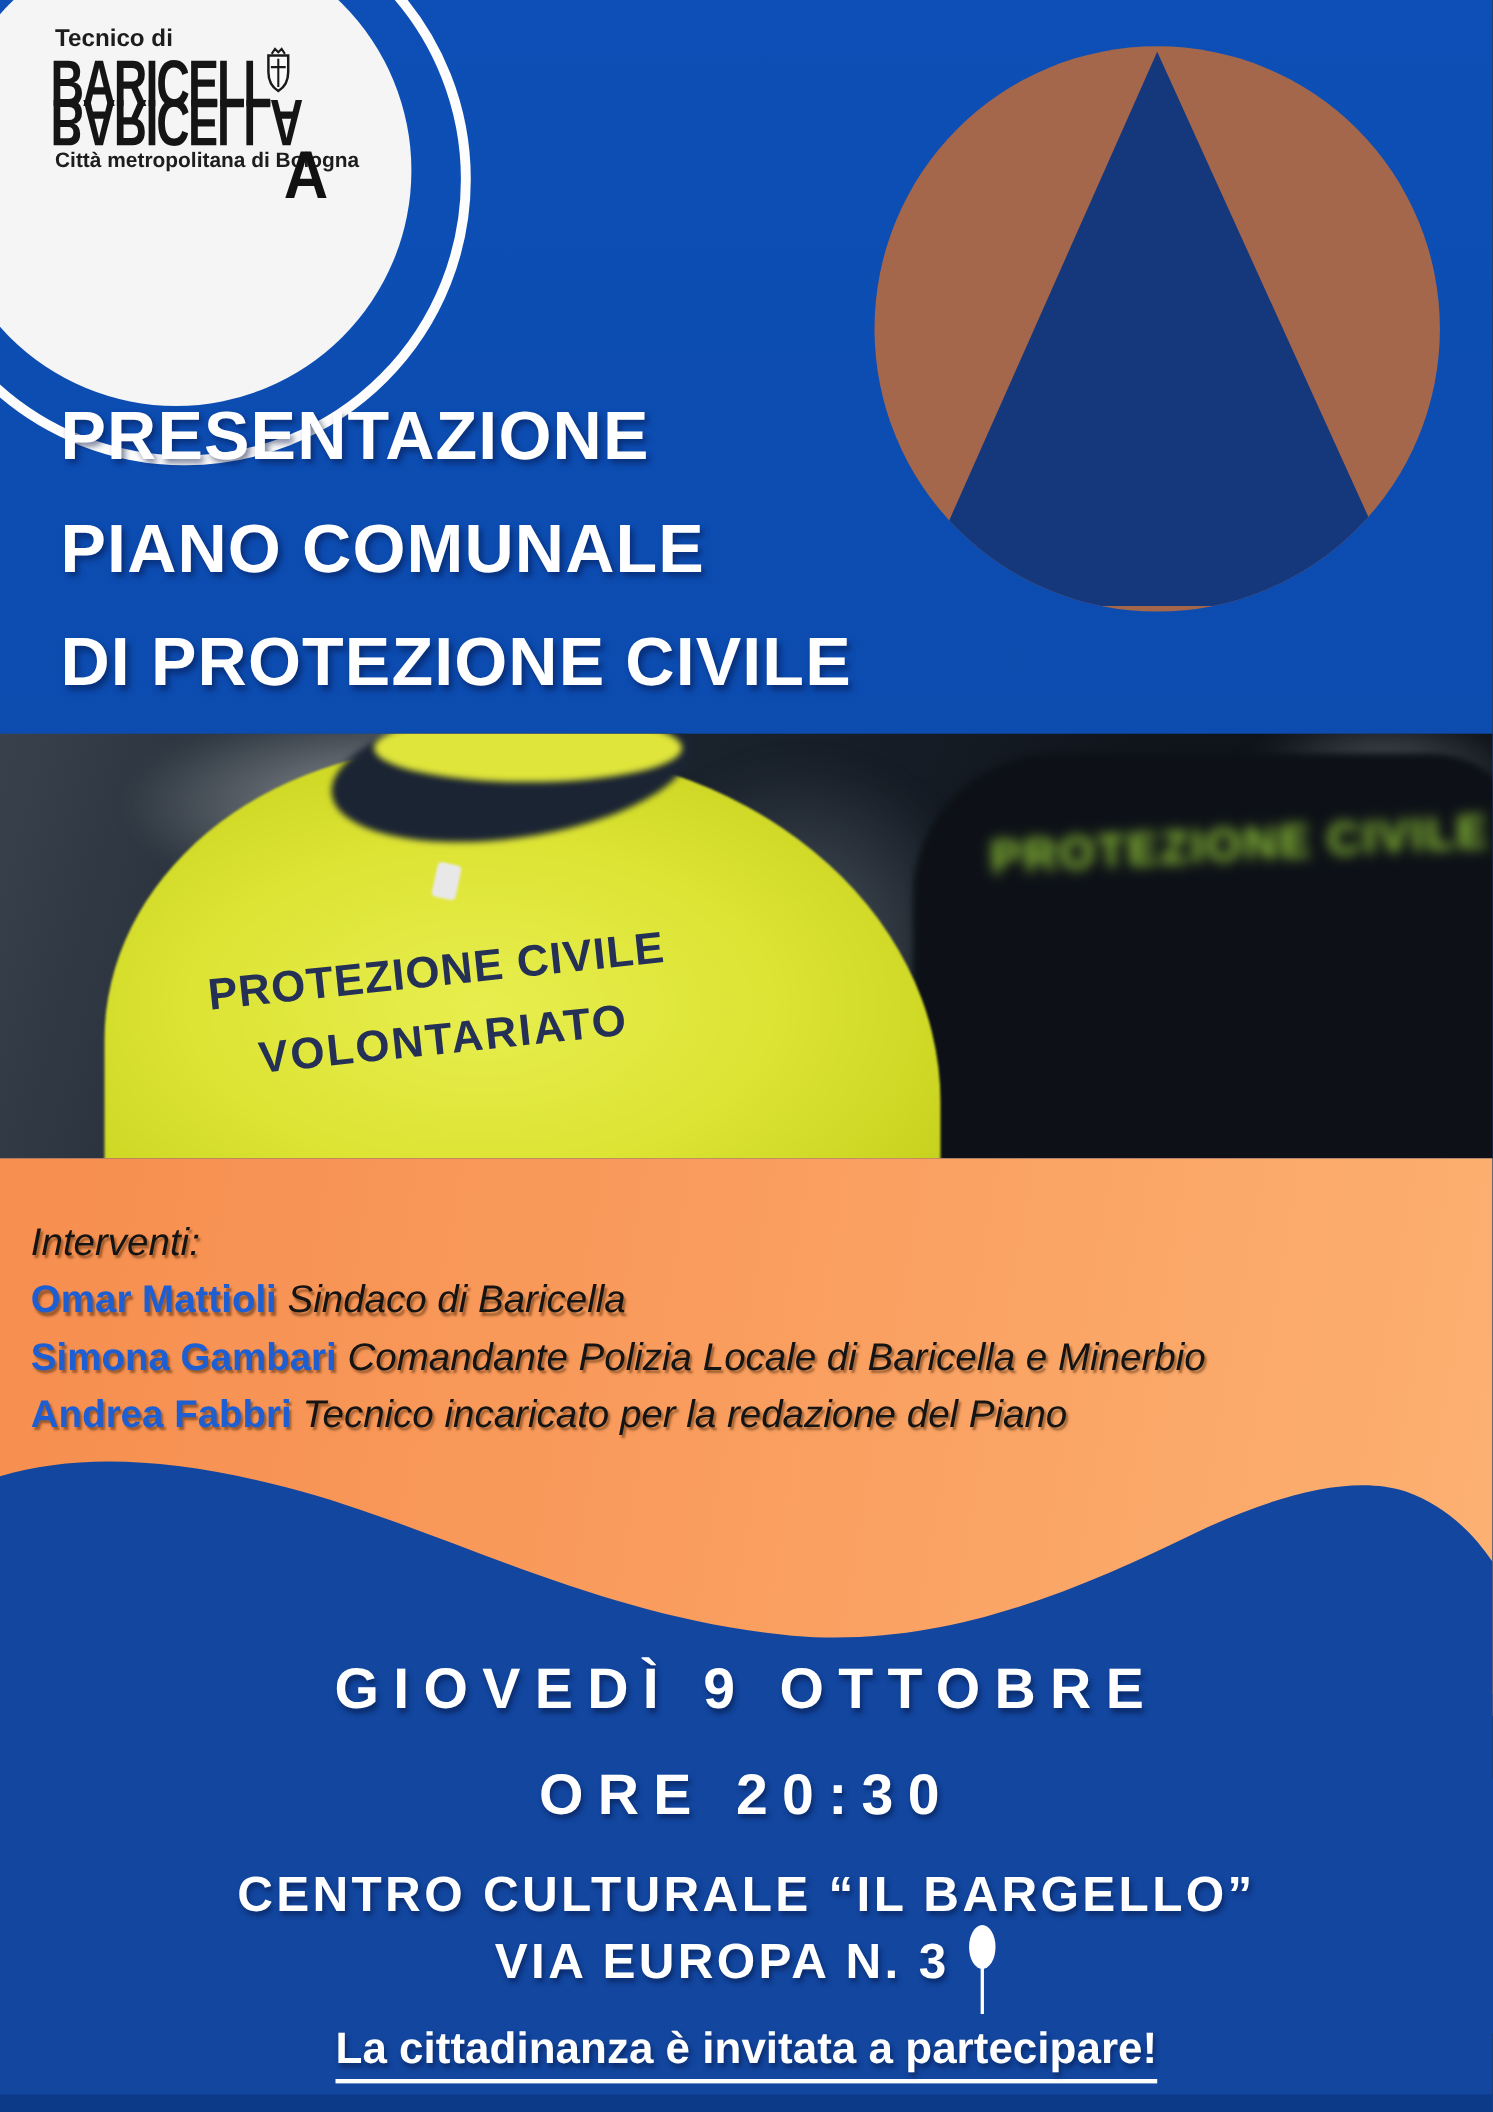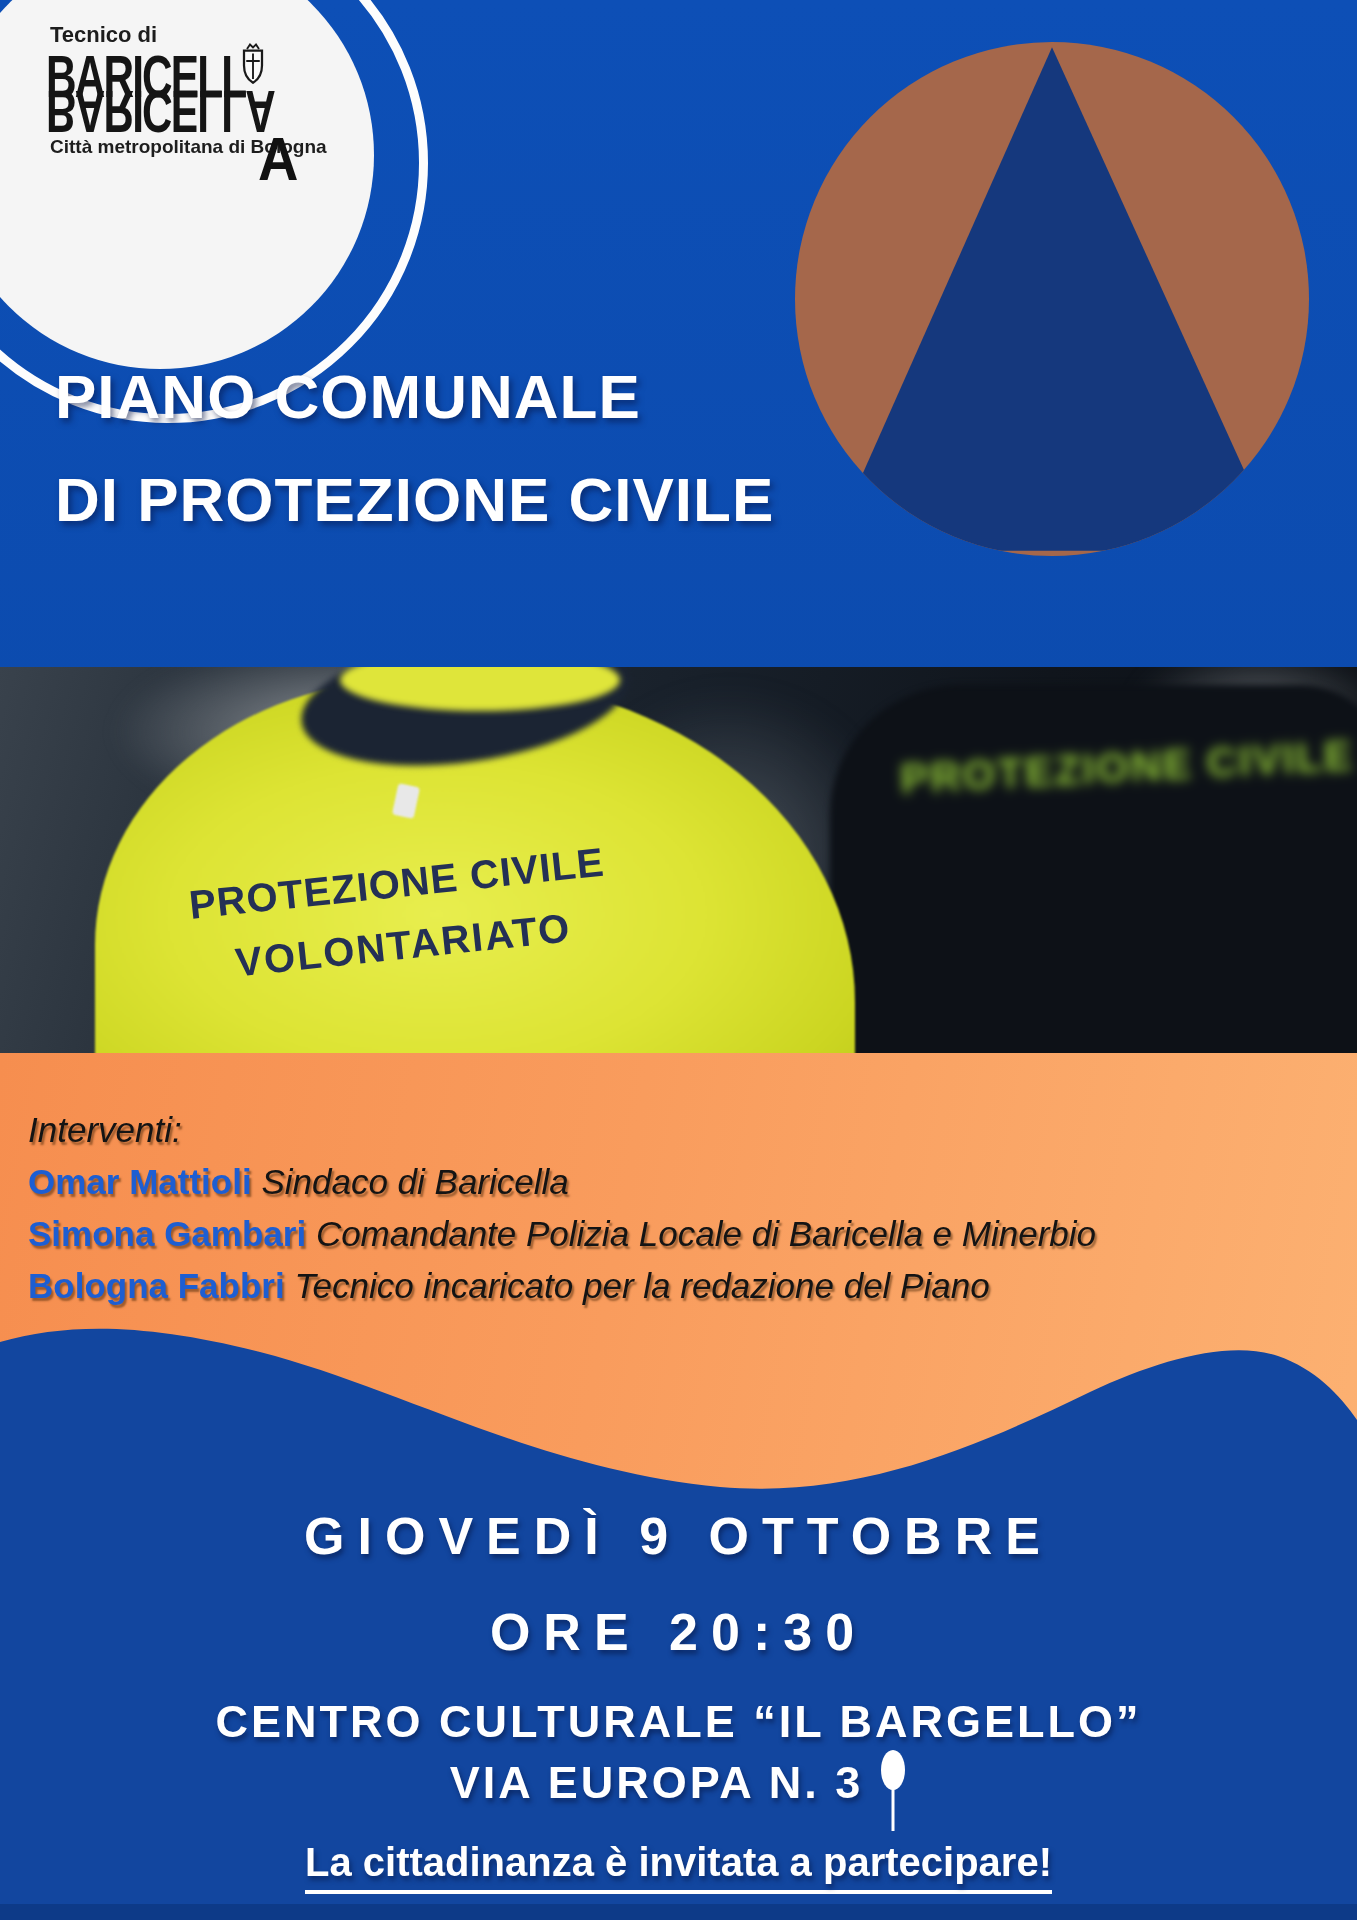--- a/index.html
+++ b/index.html
@@ -101,20 +101,21 @@
   </div>
   <div class="abs logo-name-mirror">BARICELLA</div>
   <div class="abs logo-subtitle">Città metropolitana di Bologna</div>
   <div class="abs logo-bigA">A</div>
 
   <div class="abs cp-circle">
     <div class="cp-triangle"></div>
   </div>
 
   <div class="abs title z4">
+    <div>PRESENTAZIONE</div>
     <div>PIANO COMUNALE</div>
     <div>DI PROTEZIONE CIVILE</div>
   </div>
 
   <div class="abs photo z2">
     <div class="abs ph-blob1"></div>
     <div class="abs ph-blob2"></div>
     <div class="abs ph-blob3"></div>
     <div class="abs ph-right-figure">
       <div class="ph-back-text">PROTEZIONE CIVILE</div>
@@ -134,21 +135,21 @@
     <div class="heading">Interventi:</div>
     <div>
       <span class="name">Omar Mattioli</span>
       <span class="role">Sindaco di Baricella</span>
     </div>
     <div>
       <span class="name">Simona Gambari</span>
       <span class="role">Comandante Polizia Locale di Baricella e Minerbio</span>
     </div>
     <div>
-      <span class="name">Bologna Fabbri</span>
+      <span class="name">Andrea Fabbri</span>
       <span class="role">Tecnico incaricato per la redazione del Piano</span>
     </div>
   </div>
 
   <div class="abs bottom-blue z2"></div>
   <svg class="abs wave z3" viewBox="0 0 1357 281" preserveAspectRatio="none">
     <path d="M0,62 C70,42 150,44 260,72 C400,108 540,190 720,207 C860,219 980,165 1090,112 C1160,79 1230,60 1278,76 C1315,89 1340,115 1357,140 L1357,281 L0,281 Z" fill="#12469f"></path>
   </svg>
 
   <div class="abs b-text b-date z5">GIOVEDÌ 9 OTTOBRE</div>

